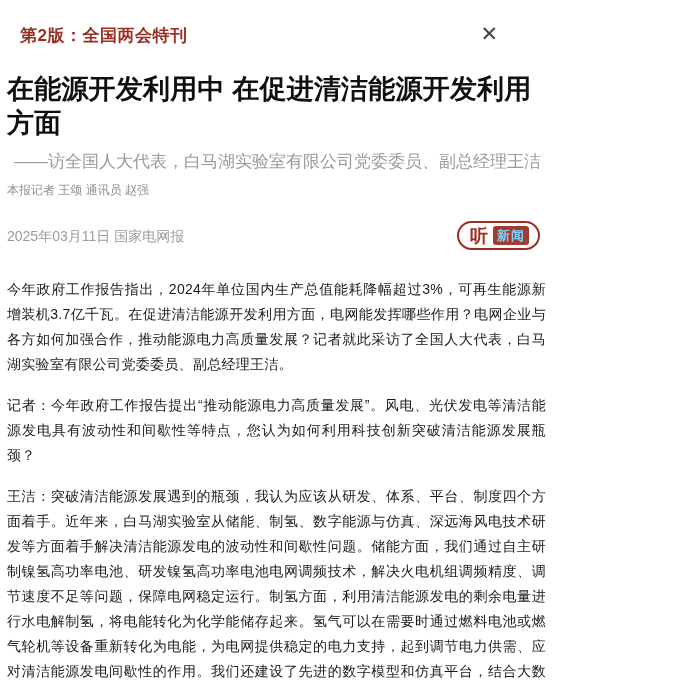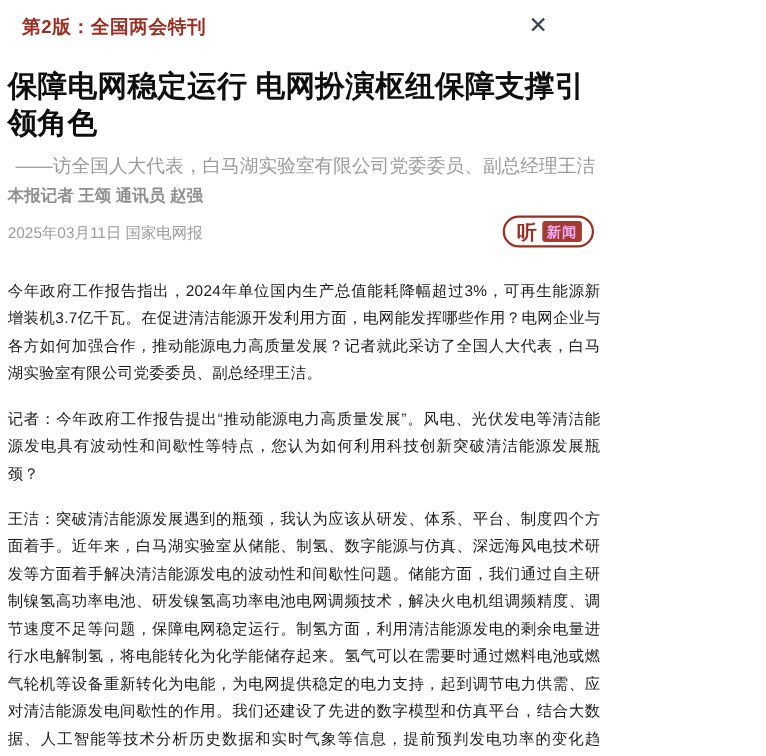--- a/index.html
+++ b/index.html
@@ -12,21 +12,21 @@
     --body-black:#1a1a1a;
     --close-gray:#3d4452;
   }
   *{margin:0;padding:0;box-sizing:border-box;}
   html,body{background:#ffffff;}
   body{
     width:696px;height:687px;overflow:hidden;
     font-family:"Liberation Sans","DejaVu Sans",sans-serif;
     position:relative;
   }
-  .page{width:556px;height:687px;padding:4px 10px 0 7px;}
+  .page{width:556px;height:687px;padding:15px 10px 0 7px;}
 
   .top-bar{
     display:flex;justify-content:space-between;align-items:flex-start;
     padding:10px 48px 0 13px;
   }
   .edition{
     color:var(--accent-red);
     font-size:17px;font-weight:bold;line-height:22px;
     letter-spacing:0.5px;
     cursor:pointer;
@@ -46,25 +46,25 @@
     letter-spacing:0.2px;
   }
   .subtitle{
     margin:11px 0 0 7px;
     color:var(--subtitle-gray);
     font-size:17px;line-height:22px;
   }
   .byline{
     margin:7px 0 0 0;
     color:var(--byline-gray);
-    font-size:15px;line-height:20px;font-weight:bold;
+    font-size:12px;line-height:20px;
   }
 
   .meta-row{
-    margin-top:7px;
+    margin-top:21px;
     display:flex;justify-content:space-between;align-items:center;
     padding-right:6px;
   }
   .date-line{
     color:var(--date-gray);
     font-size:14px;line-height:18px;
   }
   .listen-btn{
     display:inline-flex;align-items:center;gap:5px;
     background:#fffdfc;
@@ -74,21 +74,21 @@
     cursor:pointer;
     height:29px;
   }
   .listen-char{
     color:var(--accent-red);
     font-family:"Liberation Serif","DejaVu Serif",serif;
     font-weight:bold;font-size:18px;line-height:18px;
   }
   .news-badge{
     background:var(--badge-red);
-    color:#f0abfc;
+    color:#7dd3fc;
     font-size:13px;font-weight:bold;line-height:13px;
     padding:3px 4px;border-radius:3px;
     letter-spacing:1px;
   }
 
   .article-body{margin-top:27px;}
   .article-body p{
     color:var(--body-black);
     font-size:14px;line-height:25px;
     text-align:justify;
@@ -99,21 +99,21 @@
 </head>
 <body>
 
 <div class="page">
 
   <div class="top-bar">
     <div class="edition">第2版：全国两会特刊</div>
     <button class="close-btn">✕</button>
   </div>
 
-  <h1 class="title">保障电网稳定运行 电网扮演枢纽保障支撑引领角色</h1>
+  <h1 class="title">在能源开发利用中 在促进清洁能源开发利用方面</h1>
 
   <div class="subtitle">——访全国人大代表，白马湖实验室有限公司党委委员、副总经理王洁</div>
 
   <div class="byline">本报记者 王颂 通讯员 赵强</div>
 
   <div class="meta-row">
     <div class="date-line">2025年03月11日 国家电网报</div>
     <button class="listen-btn">
       <span class="listen-char">听</span>
       <span class="news-badge">新闻</span>

